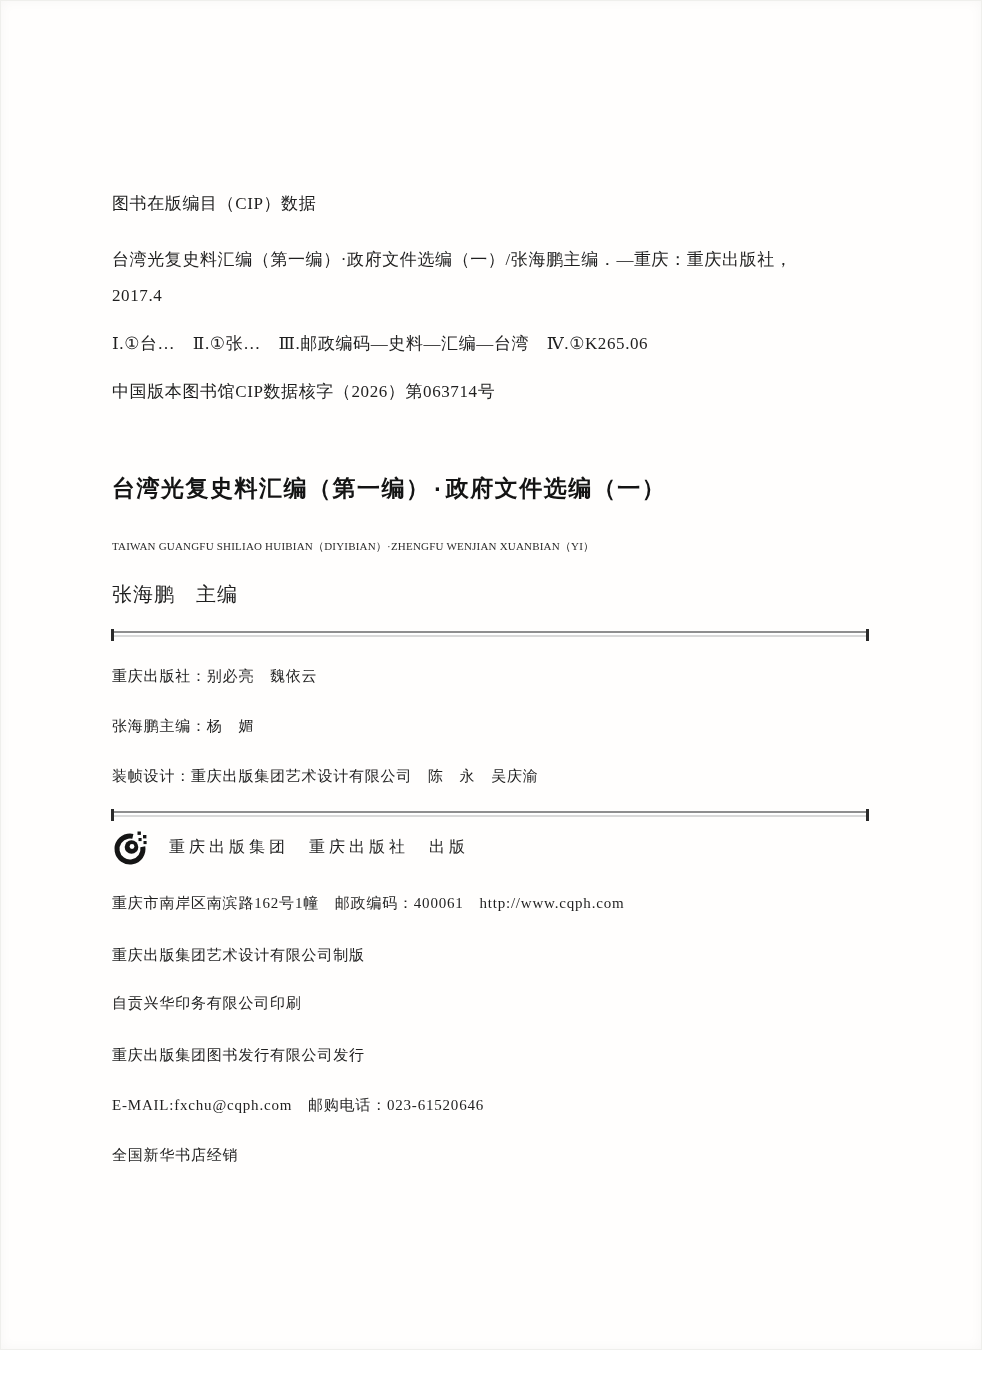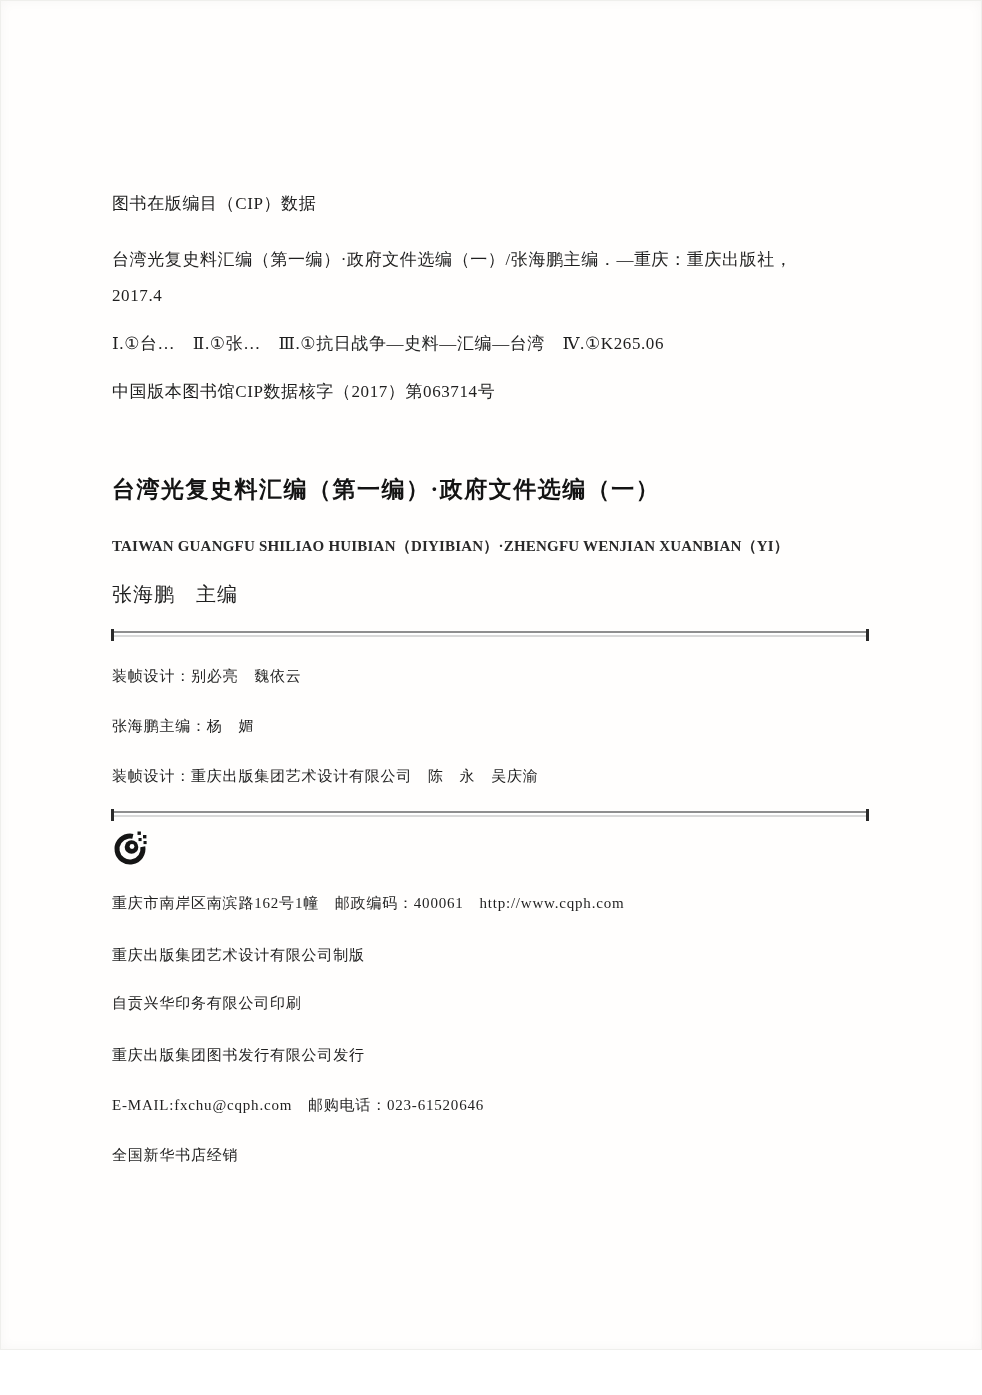--- a/index.html
+++ b/index.html
@@ -11,22 +11,22 @@
     box-sizing: border-box;
     padding: 194px 114px 0 112px;
     font-family: "Liberation Serif", "DejaVu Serif", serif;
     color: #1f1f1f;
     box-shadow: inset 0 0 0 1px #efefec, inset 0 0 14px rgba(0,0,0,0.04);
     overflow: hidden;
   }
   p { margin: 0; }
   .t17 { font-size: 17px; line-height: 19px; letter-spacing: 0.6px; }
   .t15 { font-size: 15px; line-height: 18px; letter-spacing: 0.8px; }
-  .book-title { font-size: 23px; line-height: 28px; font-weight: bold; letter-spacing: 1.5px; color:#141414; }
-  .pinyin { font-size: 15px; line-height: 16px; letter-spacing: 0.2px; font-weight: bold; color:#2a2a2a; }
+  .book-title { font-size: 23px; line-height: 28px; font-weight: bold; letter-spacing: 1.5px; color:#141414;font-family:Liberation Mono, monospace; }
+  .pinyin { font-size: 11px; line-height: 16px; letter-spacing: 0.2px; font-weight: normal; color:#2a2a2a; }
   .editor-line { font-size: 20px; line-height: 18px; letter-spacing: 1px; }
   .rule {
     position: relative;
     height: 2px;
     border-top: 2px solid #8f8f8f;
     border-bottom: 2px solid #d9d9d9;
     background: #ffffff;
   }
   .rule::before, .rule::after {
     content: "";
@@ -47,47 +47,48 @@
   .logo-box { width: 40px; height: 40px; display: inline-block; flex: 0 0 auto; }
 </style>
 </head>
 <body>
 
 <div class="page">
 
   <p class="t17">图书在版编目（CIP）数据</p>
   <p class="t17" style="margin-top:37px">台湾光复史料汇编（第一编）·政府文件选编（一）/张海鹏主编．—重庆：重庆出版社，</p>
   <p class="t17" style="margin-top:17px">2017.4</p>
-  <p class="t17" style="margin-top:29px">Ⅰ.①台…　Ⅱ.①张…　Ⅲ.①抗日战争—史料—汇编—台湾　Ⅳ.①K265.06</p>
-  <p class="t17" style="margin-top:29px">中国版本图书馆CIP数据核字（2017）第063714号</p>
+  <p class="t17" style="margin-top:29px">Ⅰ.①台…　Ⅱ.①张…　Ⅲ.邮政编码—史料—汇编—台湾　Ⅳ.①K265.06</p>
+  <p class="t17" style="margin-top:29px">中国版本图书馆CIP数据核字（2026）第063714号</p>
 
   <p class="book-title" style="margin-top:75px">台湾光复史料汇编（第一编）·政府文件选编（一）</p>
   <p class="pinyin" style="margin-top:34px">TAIWAN GUANGFU SHILIAO HUIBIAN（DIYIBIAN）·ZHENGFU WENJIAN XUANBIAN（YI）</p>
   <p class="editor-line" style="margin-top:31px">张海鹏　主编</p>
 
   <div class="rule" style="margin-top:28px"></div>
 
-  <p class="t15" style="margin-top:30px">装帧设计：别必亮　魏依云</p>
+  <p class="t15" style="margin-top:30px">重庆出版社：别必亮　魏依云</p>
   <p class="t15" style="margin-top:32px">张海鹏主编：杨　媚</p>
   <p class="t15" style="margin-top:32px">装帧设计：重庆出版集团艺术设计有限公司　陈　永　吴庆渝</p>
 
   <div class="rule" style="margin-top:26px"></div>
 
   <div class="publisher-row" style="margin-top:10px">
     <span class="logo-box">
       <svg width="40" height="40" viewBox="0 0 40 40" aria-hidden="true">
         <circle cx="18" cy="22" r="13" fill="none" stroke="#151515" stroke-width="5" stroke-dasharray="66 15.7" transform="rotate(-10 18 22)"></circle>
         <circle cx="19.5" cy="20" r="6.8" fill="#151515"></circle>
         <circle cx="20" cy="19.5" r="2.4" fill="#ffffff"></circle>
         <rect x="25.5" y="4.5" width="3.4" height="3.4" fill="#151515"></rect>
         <rect x="31" y="8" width="3.4" height="3.4" fill="#151515"></rect>
         <rect x="26.5" y="11" width="3.1" height="3.1" fill="#151515"></rect>
         <rect x="31.5" y="14" width="3.1" height="3.1" fill="#151515"></rect>
       </svg>
     </span>
+    <span class="publish-line">重庆出版集团　重庆出版社　出版</span>
   </div>
 
   <p class="t15" style="margin-top:27px">重庆市南岸区南滨路162号1幢　邮政编码：400061　http://www.cqph.com</p>
   <p class="t15" style="margin-top:34px">重庆出版集团艺术设计有限公司制版</p>
   <p class="t15" style="margin-top:30px">自贡兴华印务有限公司印刷</p>
   <p class="t15" style="margin-top:34px">重庆出版集团图书发行有限公司发行</p>
   <p class="t15" style="margin-top:32px">E-MAIL:fxchu@cqph.com　邮购电话：023-61520646</p>
   <p class="t15" style="margin-top:32px">全国新华书店经销</p>
 
 </div>

